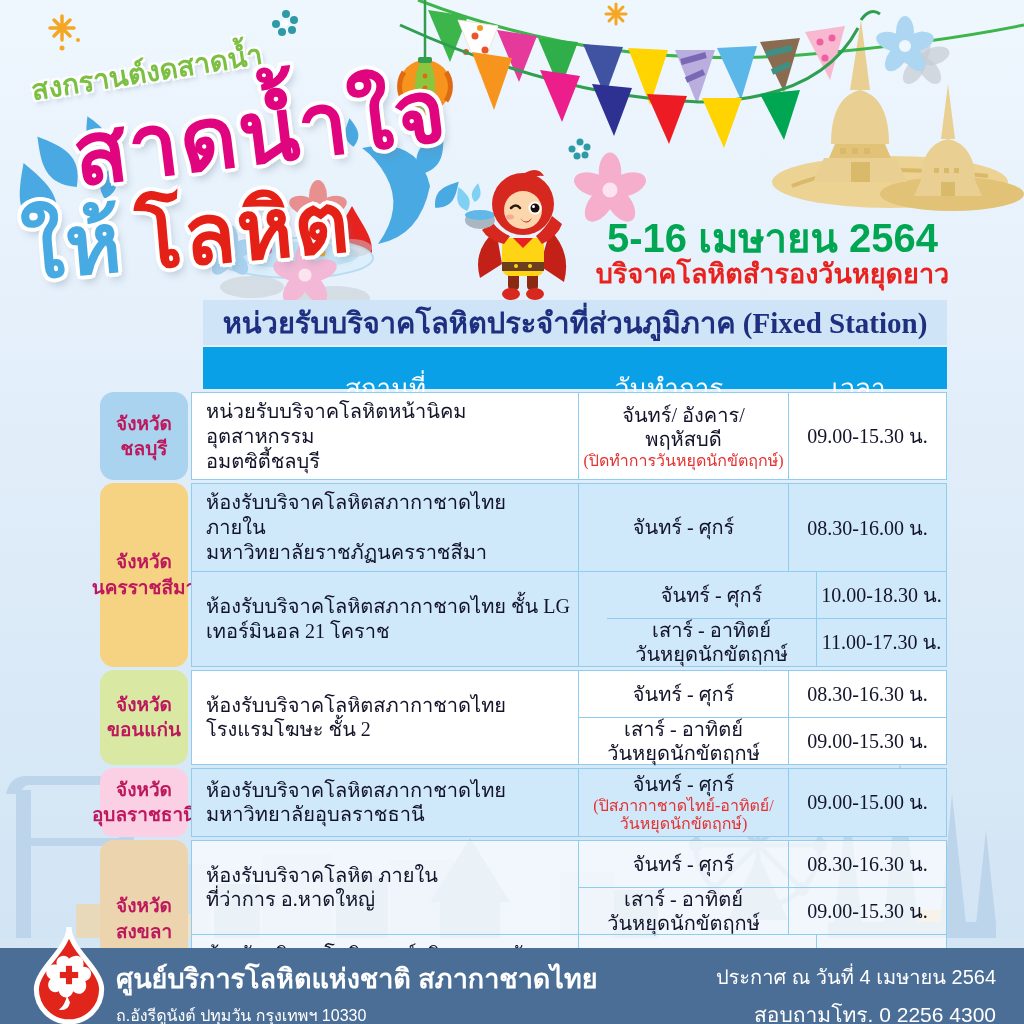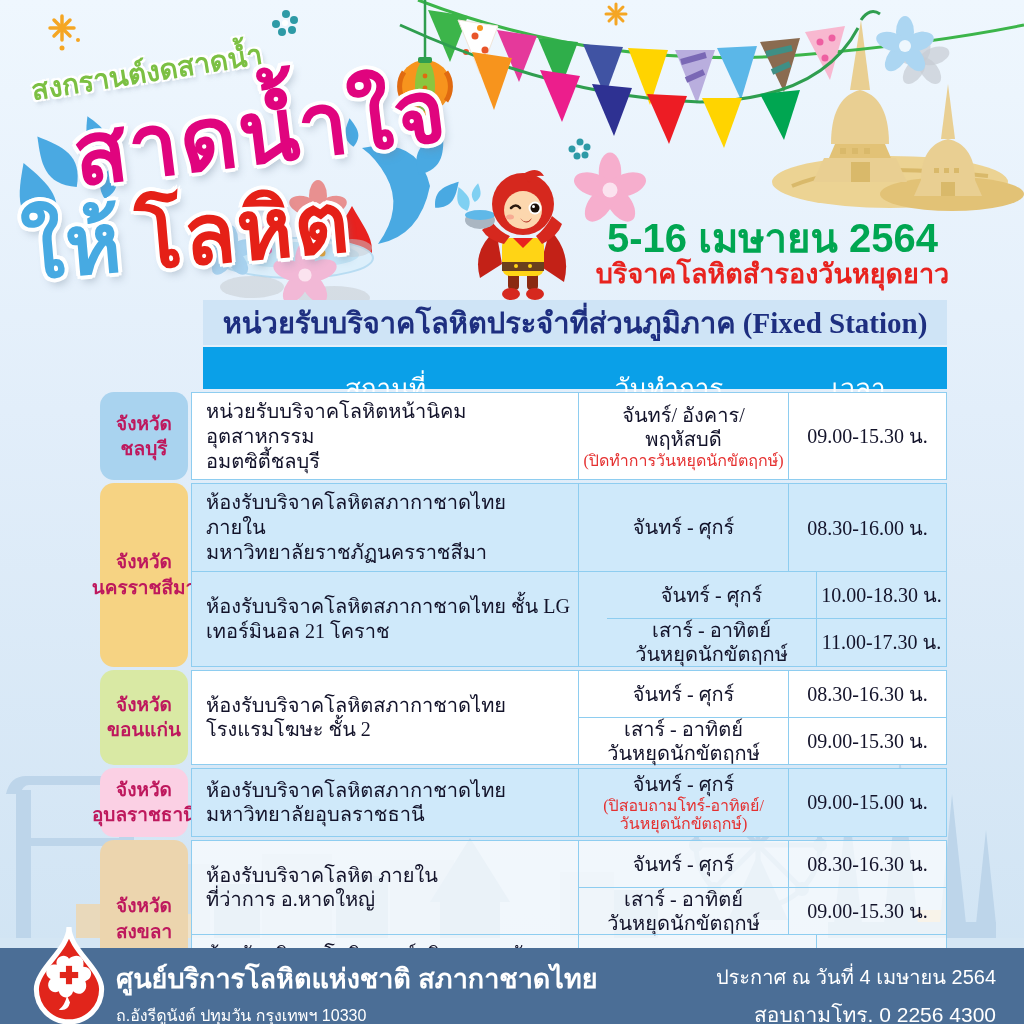--- a/index.html
+++ b/index.html
@@ -484,21 +484,21 @@
           <div class="rows">
             <div class="loc-row">
               <div class="cell loc">
                 <div>ห้องรับบริจาคโลหิตสภากาชาดไทย</div>
                 <div>มหาวิทยาลัยอุบลราชธานี</div>
               </div>
               <div class="slots">
                 <div class="slot">
                   <div class="cell day">
                     <div>จันทร์ - ศุกร์</div>
-                    <div class="note">(ปิสอบถามโทร์-อาทิตย์/</div>
+                    <div class="note">(ปิสภากาชาดไทย์-อาทิตย์/</div>
                     <div class="note">วันหยุดนักขัตฤกษ์)</div>
                   </div>
                   <div class="cell time">09.00-15.00 น.</div>
                 </div>
               </div>
             </div>
           </div>
         </div>
         <div class="group shade-trans">
           <div class="prov" style="background: rgb(236, 213, 174);">

